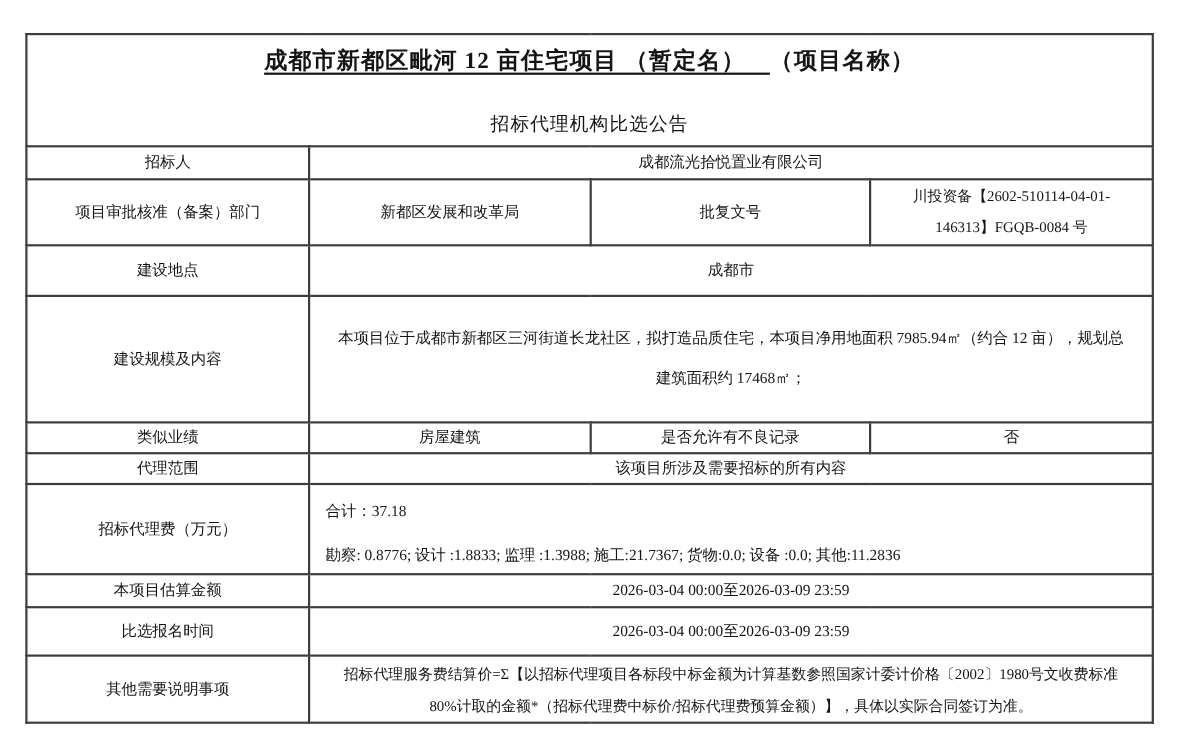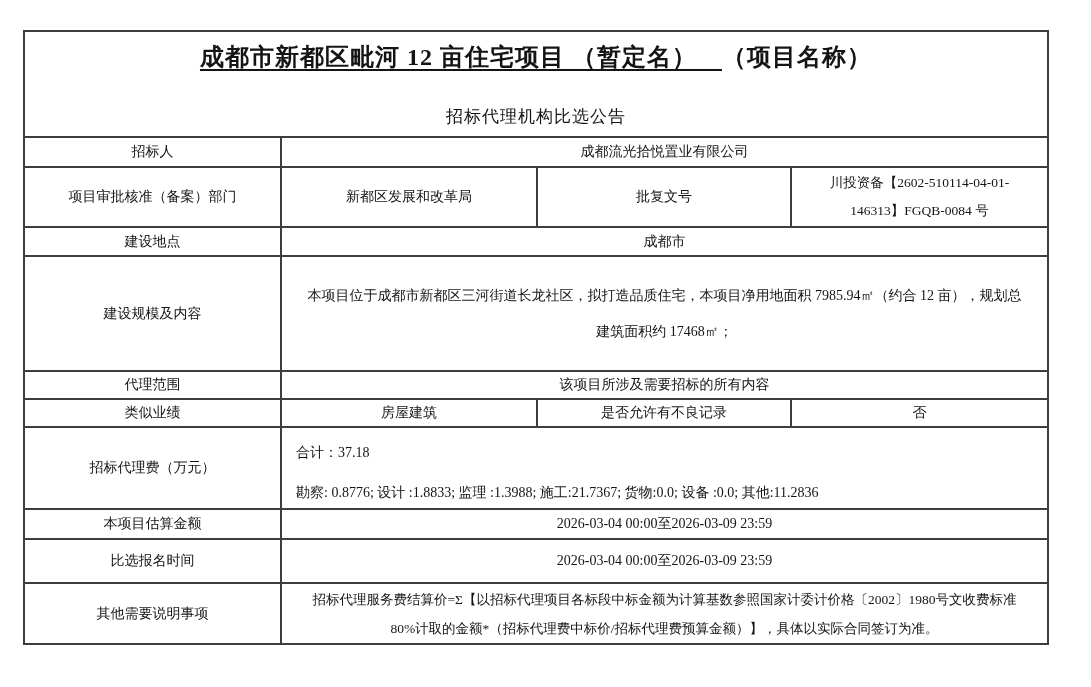--- a/index.html
+++ b/index.html
@@ -11,21 +11,21 @@
   table.doc{
     position:absolute;left:23px;top:30px;width:1024px;
     border-collapse:collapse;table-layout:fixed;
   }
   td{
     border:2px solid #3d3d3d;
     font-size:14px;text-align:center;vertical-align:middle;
     padding:0 22px;color:#141414;word-break:break-all;
   }
   td.header-cell{padding:10px 6px 8px 6px;}
-  .doc-title{font-size:24px;font-weight:bold;letter-spacing:1px;line-height:1.3;}
+  .doc-title{font-size:21px;font-weight:bold;letter-spacing:1px;line-height:1.3;}
   .title-underline{text-decoration:underline;text-underline-offset:4px;}
   .doc-subtitle{font-size:17px;margin-top:32px;letter-spacing:1px;}
   td.val-left{text-align:left;padding-left:14px;}
   .line{display:block;line-height:30px;margin-top:10px;}
   .line-wide{display:block;line-height:36px;}
   .line-doc{display:block;line-height:28px;font-size:13.5px;}
   .line-note{display:block;line-height:29px;font-size:13.5px;}
 </style>
 </head>
 <body>
@@ -56,44 +56,44 @@
   <tr style="height:60px">
     <td>项目审批核准（备案）部门</td>
     <td>新都区发展和改革局</td>
     <td>批复文号</td>
     <td>
       <span class="line-doc">川投资备【2602-510114-04-01-</span>
       <span class="line-doc">146313】FGQB-0084 号</span>
     </td>
   </tr>
 
-  <tr style="height:29px">
+  <tr style="height:46px">
     <td>建设地点</td>
     <td colspan="3">成都市</td>
   </tr>
 
   <tr style="height:115px">
     <td>建设规模及内容</td>
     <td colspan="3">
       <span class="line-wide">本项目位于成都市新都区三河街道长龙社区，拟打造品质住宅，本项目净用地面积 7985.94㎡（约合 12 亩），规划总</span>
       <span class="line-wide">建筑面积约 17468㎡；</span>
     </td>
   </tr>
 
 
   <tr style="height:28px">
-    <td>代理范围</td>
-    <td colspan="3">该项目所涉及需要招标的所有内容</td>
-  </tr>
-
-  <tr style="height:28px">
     <td>类似业绩</td>
     <td>房屋建筑</td>
     <td>是否允许有不良记录</td>
     <td>否</td>
+  </tr>
+
+  <tr style="height:28px">
+    <td>代理范围</td>
+    <td colspan="3">该项目所涉及需要招标的所有内容</td>
   </tr>
 
   <tr style="height:68px">
     <td>招标代理费（万元）</td>
     <td colspan="3" class="val-left">
       <span class="line">合计：37.18</span>
       <span class="line">勘察: 0.8776; 设计 :1.8833; 监理 :1.3988; 施工:21.7367; 货物:0.0; 设备 :0.0; 其他:11.2836</span>
     </td>
   </tr>
 

